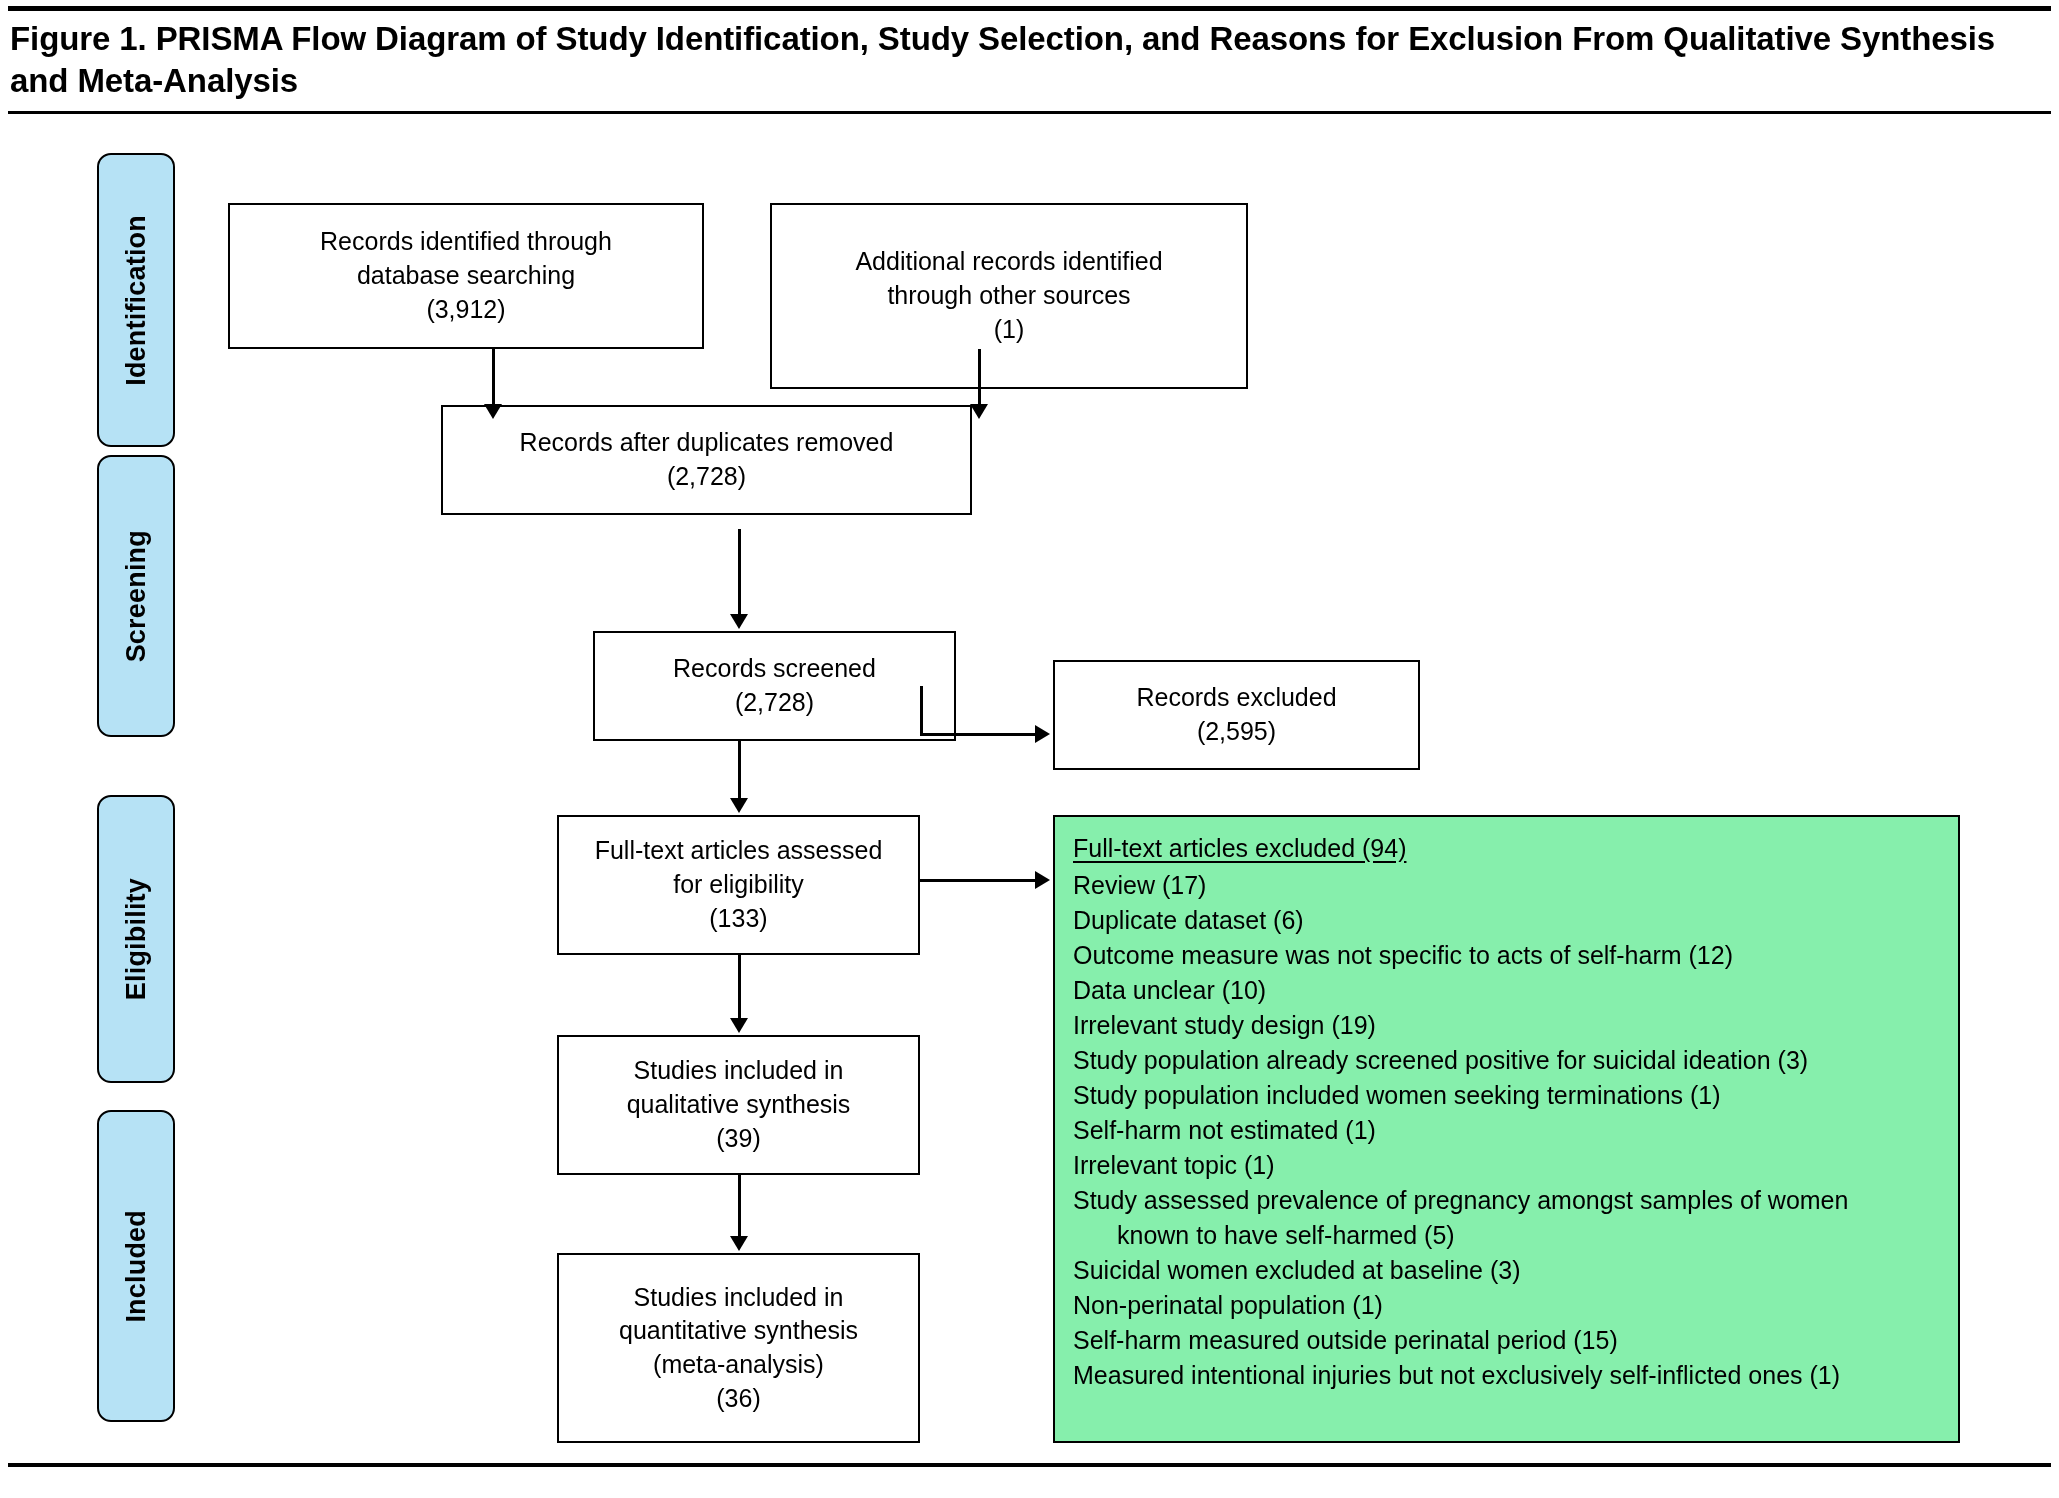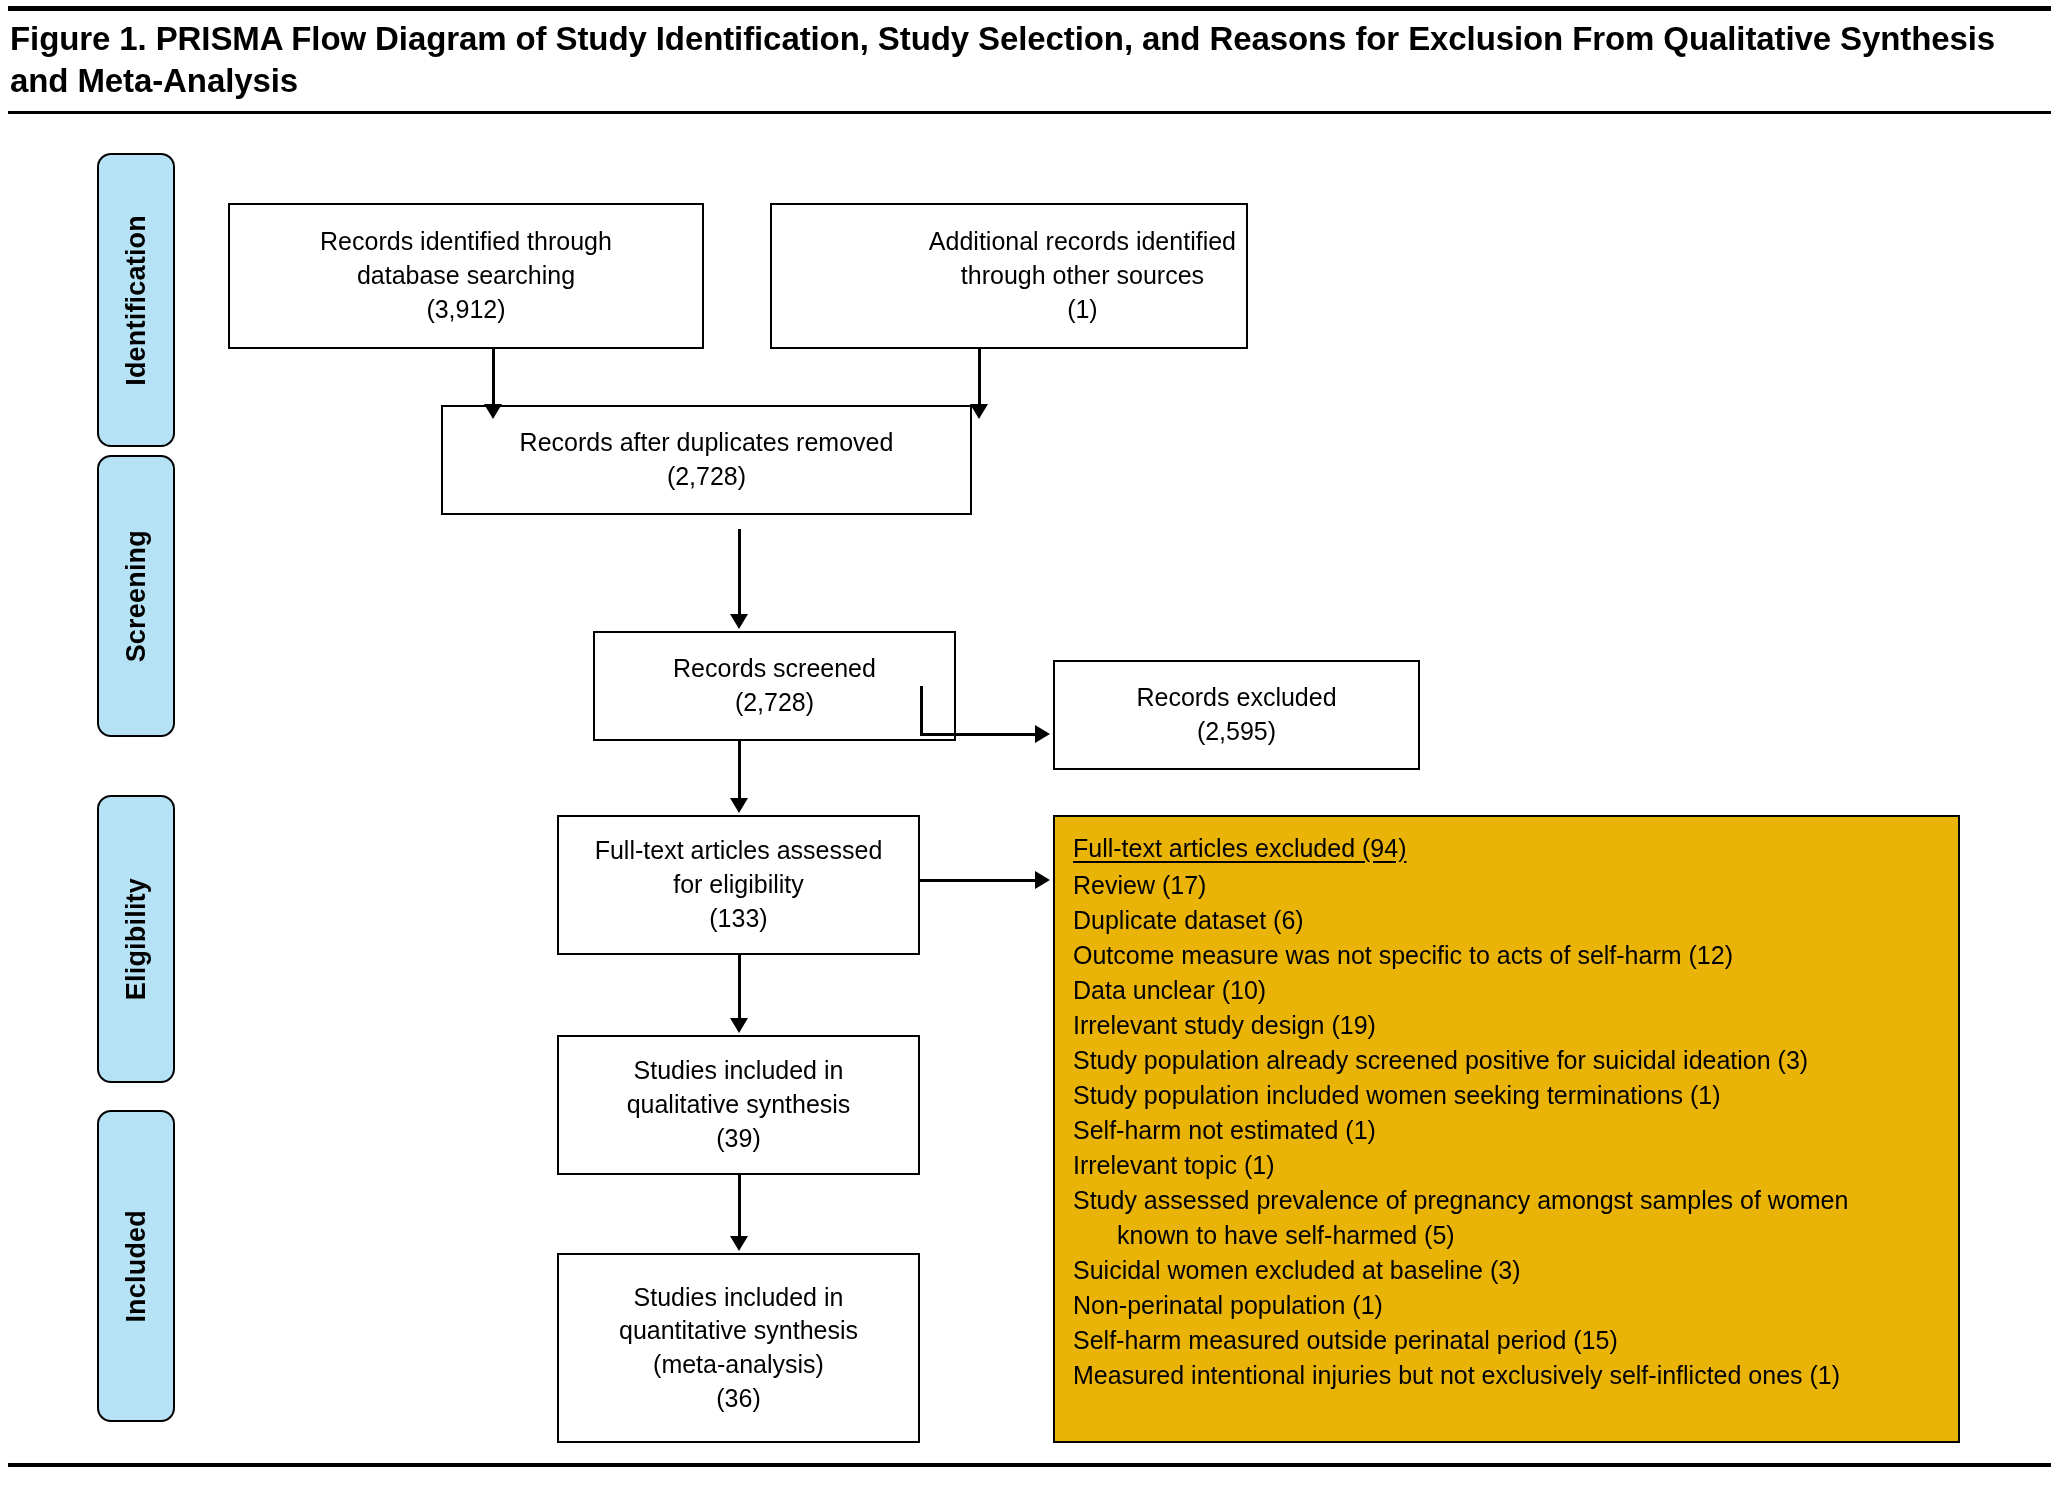--- a/index.html
+++ b/index.html
@@ -94,21 +94,21 @@
     padding: 12px 10px;
   }
   .box .lines {
     white-space: pre-line;
   }
 
   
   #excl-box {
     position: absolute;
     border: 2px solid #000;
-    background: #eab308;
+    background: #86efac;
     box-sizing: border-box;
     padding: 14px 6px 10px 18px;
     font-size: 25px;
     line-height: 1.40;
     text-align: left;
   }
   #excl-heading {
     text-decoration: underline;
     text-underline-offset: 4px;
     margin-bottom: 2px;
@@ -176,21 +176,21 @@
 <div class="stage-label" style="left:97px; top:1110px; width:78px; height:312px;">
   <span>Included</span>
 </div>
 
 <div class="box" style="left:228px; top:203px; width:476px; height:146px;">
   <div class="lines">Records identified through
 database searching
 (3,912)</div>
 </div>
 
-<div class="box" style="left:770px; top:203px; width:478px; height:146px;justify-content:flex-end;">
+<div class="box" style="left:770px; top:203px; width:478px; height:186px;">
   <div class="lines">Additional records identified
 through other sources
 (1)</div>
 </div>
 
 <div class="box" style="left:441px; top:405px; width:531px; height:110px;">
   <div class="lines">Records after duplicates removed
 (2,728)</div>
 </div>
 

